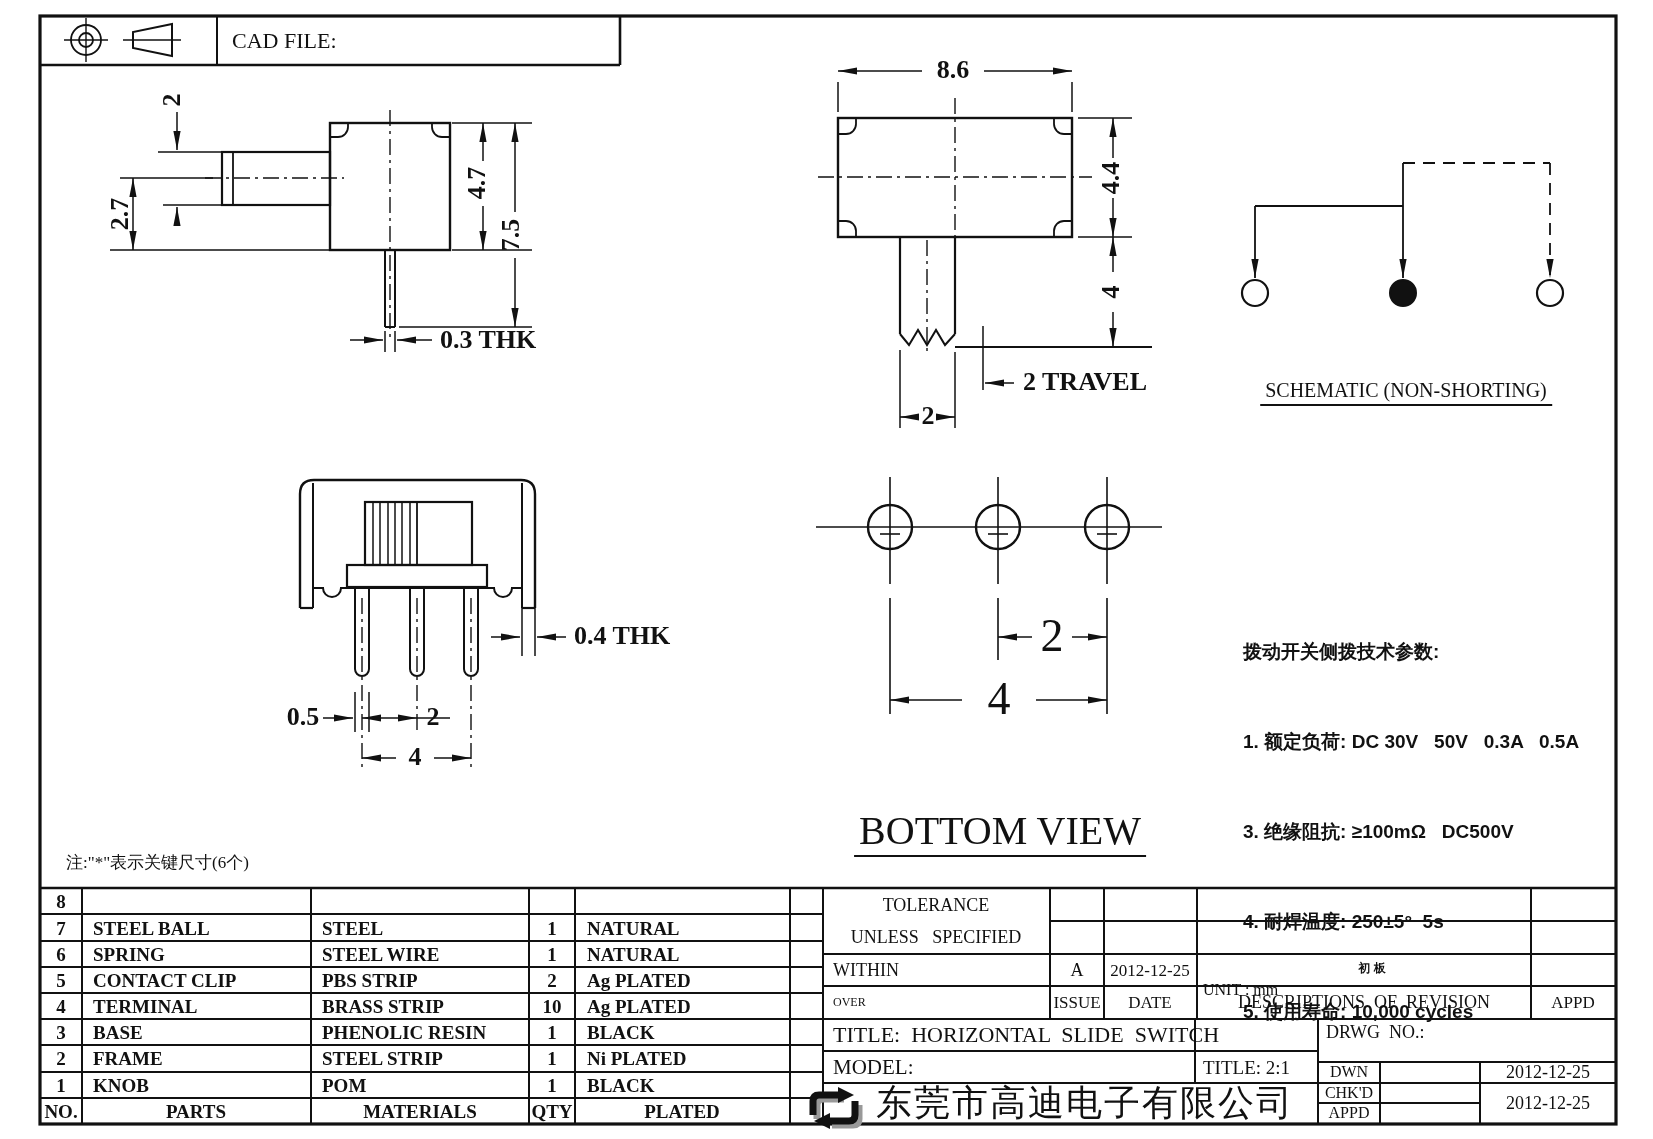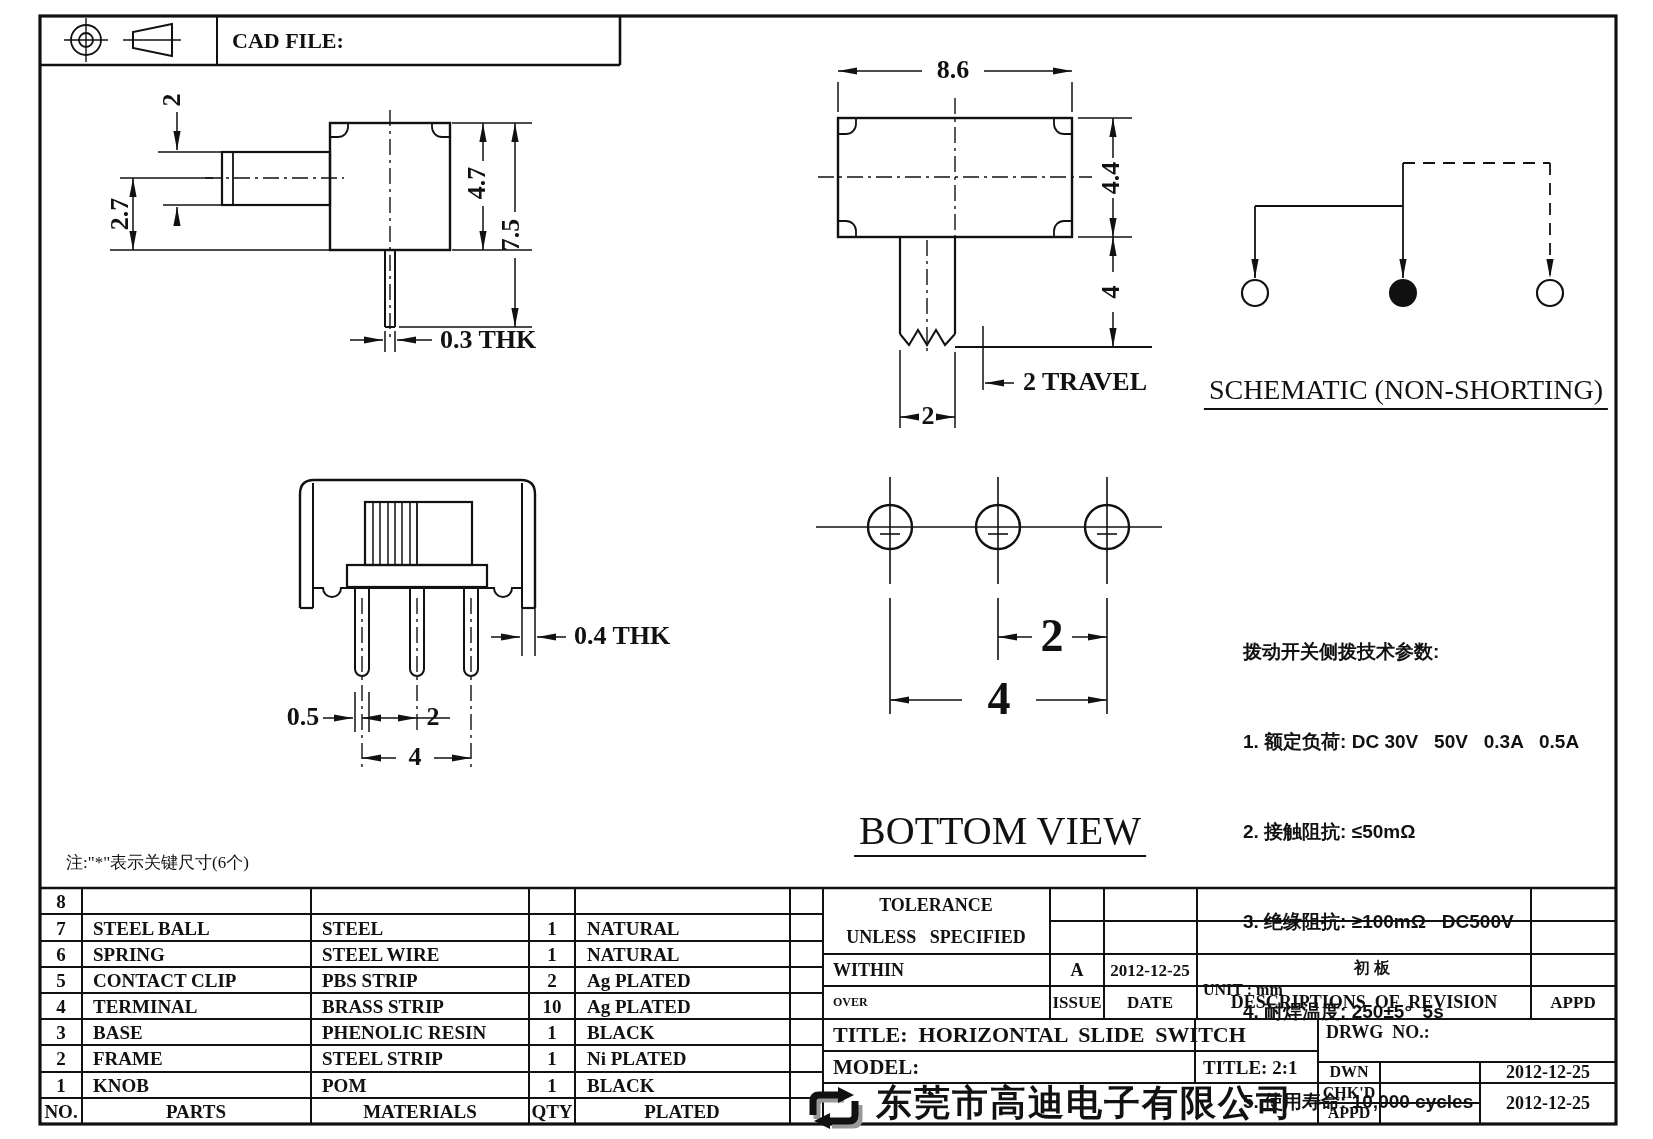--- a/index.html
+++ b/index.html
@@ -3,21 +3,21 @@
 <meta charset="utf-8">
 <style>
   html,body{margin:0;padding:0;background:#fff;}
   .sheet{position:relative;width:1653px;height:1139px;background:#fff;overflow:hidden;
          font-family:"Liberation Serif","DejaVu Serif",serif;color:#111;}
   .art{position:absolute;left:0;top:0;}
   .t{position:absolute;white-space:pre;color:#111;line-height:1;}
   .tc{transform:translate(-50%,-50%);text-align:right;}
   .tl{transform:translateY(-50%);}
   .trot{transform:translate(-50%,-50%) rotate(-90deg);}
-  .b{font-weight:bold;}
+  .b{font-weight:normal;}
   .sans{font-family:"Liberation Sans","DejaVu Sans",sans-serif;}
   .u{border-bottom:2.5px solid #111;padding:0 5px 4px 5px;}
   .dim{font-size:26px;font-weight:600;}
   .cell{font-size:19px;font-weight:bold;}
   .params{position:absolute;font-family:"Liberation Sans","DejaVu Sans",sans-serif;
           font-weight:bold;font-size:19px;line-height:30px;white-space:pre;}
 </style>
 </head>
 <body>
 
@@ -252,26 +252,25 @@
 
 <div class="t tl dim" style="left:574px;top:636px">0.4 THK</div>
 <div class="t tc dim" style="left:303px;top:717px">0.5</div>
 <div class="t tc dim" style="left:433px;top:717px">2</div>
 <div class="t tc dim" style="left:415px;top:757px">4</div>
 
 <div class="t tc b" style="left:1052px;top:636px;font-size:46px">2</div>
 <div class="t tc b" style="left:999px;top:699px;font-size:46px">4</div>
 <div class="t tc u" style="left:1000px;top:834px;font-size:40px">BOTTOM VIEW</div>
 
-<div class="t tc u" style="left:1406px;top:393px;font-size:28px">SCHEMATIC (NON-SHORTING)</div>
+<div class="t tc u" style="left:1406px;top:393px;font-size:20px">SCHEMATIC (NON-SHORTING)</div>
 
 <div class="params" style="left:1243px;top:577px">
   <div>拨动开关侧拨技术参数:</div>
   <div>1. 额定负荷: DC 30V   50V   0.3A   0.5A</div>
-  <div>2. 接触阻抗: ≤50mΩ</div>
   <div>3. 绝缘阻抗: ≥100mΩ   DC500V</div>
   <div>4. 耐焊温度: 250±5°  5s</div>
   <div>5. 使用寿命: 10,000 cycles</div>
   
   
   
   
 </div>
 
 <div class="t tl" style="left:66px;top:862px;font-size:17px">注:"*"表示关键尺寸(6个)</div>
@@ -325,21 +324,21 @@
 <div class="t tc cell" style="left:420px;top:1111px">MATERIALS</div>
 <div class="t tc cell" style="left:552px;top:1111px">QTY</div>
 <div class="t tc cell" style="left:682px;top:1111px">PLATED</div>
 
 <div class="t tc b" style="left:936px;top:905px;font-size:18px">TOLERANCE</div>
 <div class="t tc b" style="left:936px;top:937px;font-size:18px">UNLESS   SPECIFIED</div>
 <div class="t tl b" style="left:833px;top:970px;font-size:18px">WITHIN</div>
 <div class="t tl b" style="left:833px;top:1002px;font-size:12px">OVER</div>
 <div class="t tc b" style="left:1077px;top:970px;font-size:18px">A</div>
 <div class="t tc b" style="left:1150px;top:970px;font-size:17px">2012-12-25</div>
-<div class="t tc b" style="left:1372px;top:968px;font-size:16px;font-family:'Liberation Sans',sans-serif;font-weight:600">初 板</div>
+<div class="t tc b" style="left:1372px;top:968px;font-size:12px;font-family:'Liberation Sans',sans-serif;font-weight:600">初 板</div>
 <div class="t tc b" style="left:1077px;top:1002px;font-size:17px">ISSUE</div>
 <div class="t tc b" style="left:1150px;top:1002px;font-size:17px">DATE</div>
 <div class="t tc b" style="left:1364px;top:1002px;font-size:18px">DESCRIPTIONS  OF  REVISION</div>
 <div class="t tc b" style="left:1573px;top:1002px;font-size:17px">APPD</div>
 <div class="t tl b" style="left:833px;top:1035px;font-size:22px">TITLE:  HORIZONTAL  SLIDE  SWITCH</div>
 <div class="t tl b" style="left:1203px;top:990px;font-size:16px">UNIT : mm</div>
 <div class="t tl b" style="left:1326px;top:1032px;font-size:18px">DRWG  NO.:</div>
 <div class="t tl b" style="left:833px;top:1067px;font-size:21px">MODEL:</div>
 <div class="t tl b" style="left:1203px;top:1067px;font-size:19px">TITLE: 2:1</div>
 <div class="t tc b" style="left:1349px;top:1072px;font-size:16px">DWN</div>

